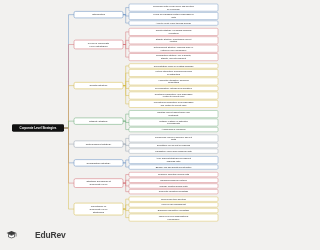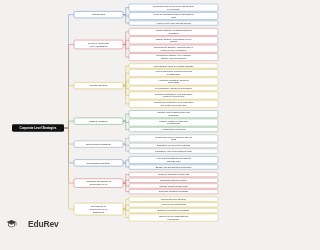--- a/index.html
+++ b/index.html
@@ -32,24 +32,24 @@
   }
   .branch-text{
     font-size:2.5px;
     font-family:"Liberation Sans","DejaVu Sans",sans-serif;
     text-anchor:middle;
     dominant-baseline:middle;
   }
   .link{fill:none;stroke-width:0.5;}
   .brand{
     position:absolute;
-    left:6px;bottom:21px;
+    left:6px;bottom:10px;
     display:flex;
     align-items:center;
-    gap:11px;
+    gap:18px;
   }
   .brand-name{
     font-size:8.5px;
     font-weight:bold;
     color:#3c3c3c;
     letter-spacing:-0.2px;
     font-family:"Liberation Sans","DejaVu Sans",sans-serif;
   }
   .cap-icon{display:block;}
 </style>

